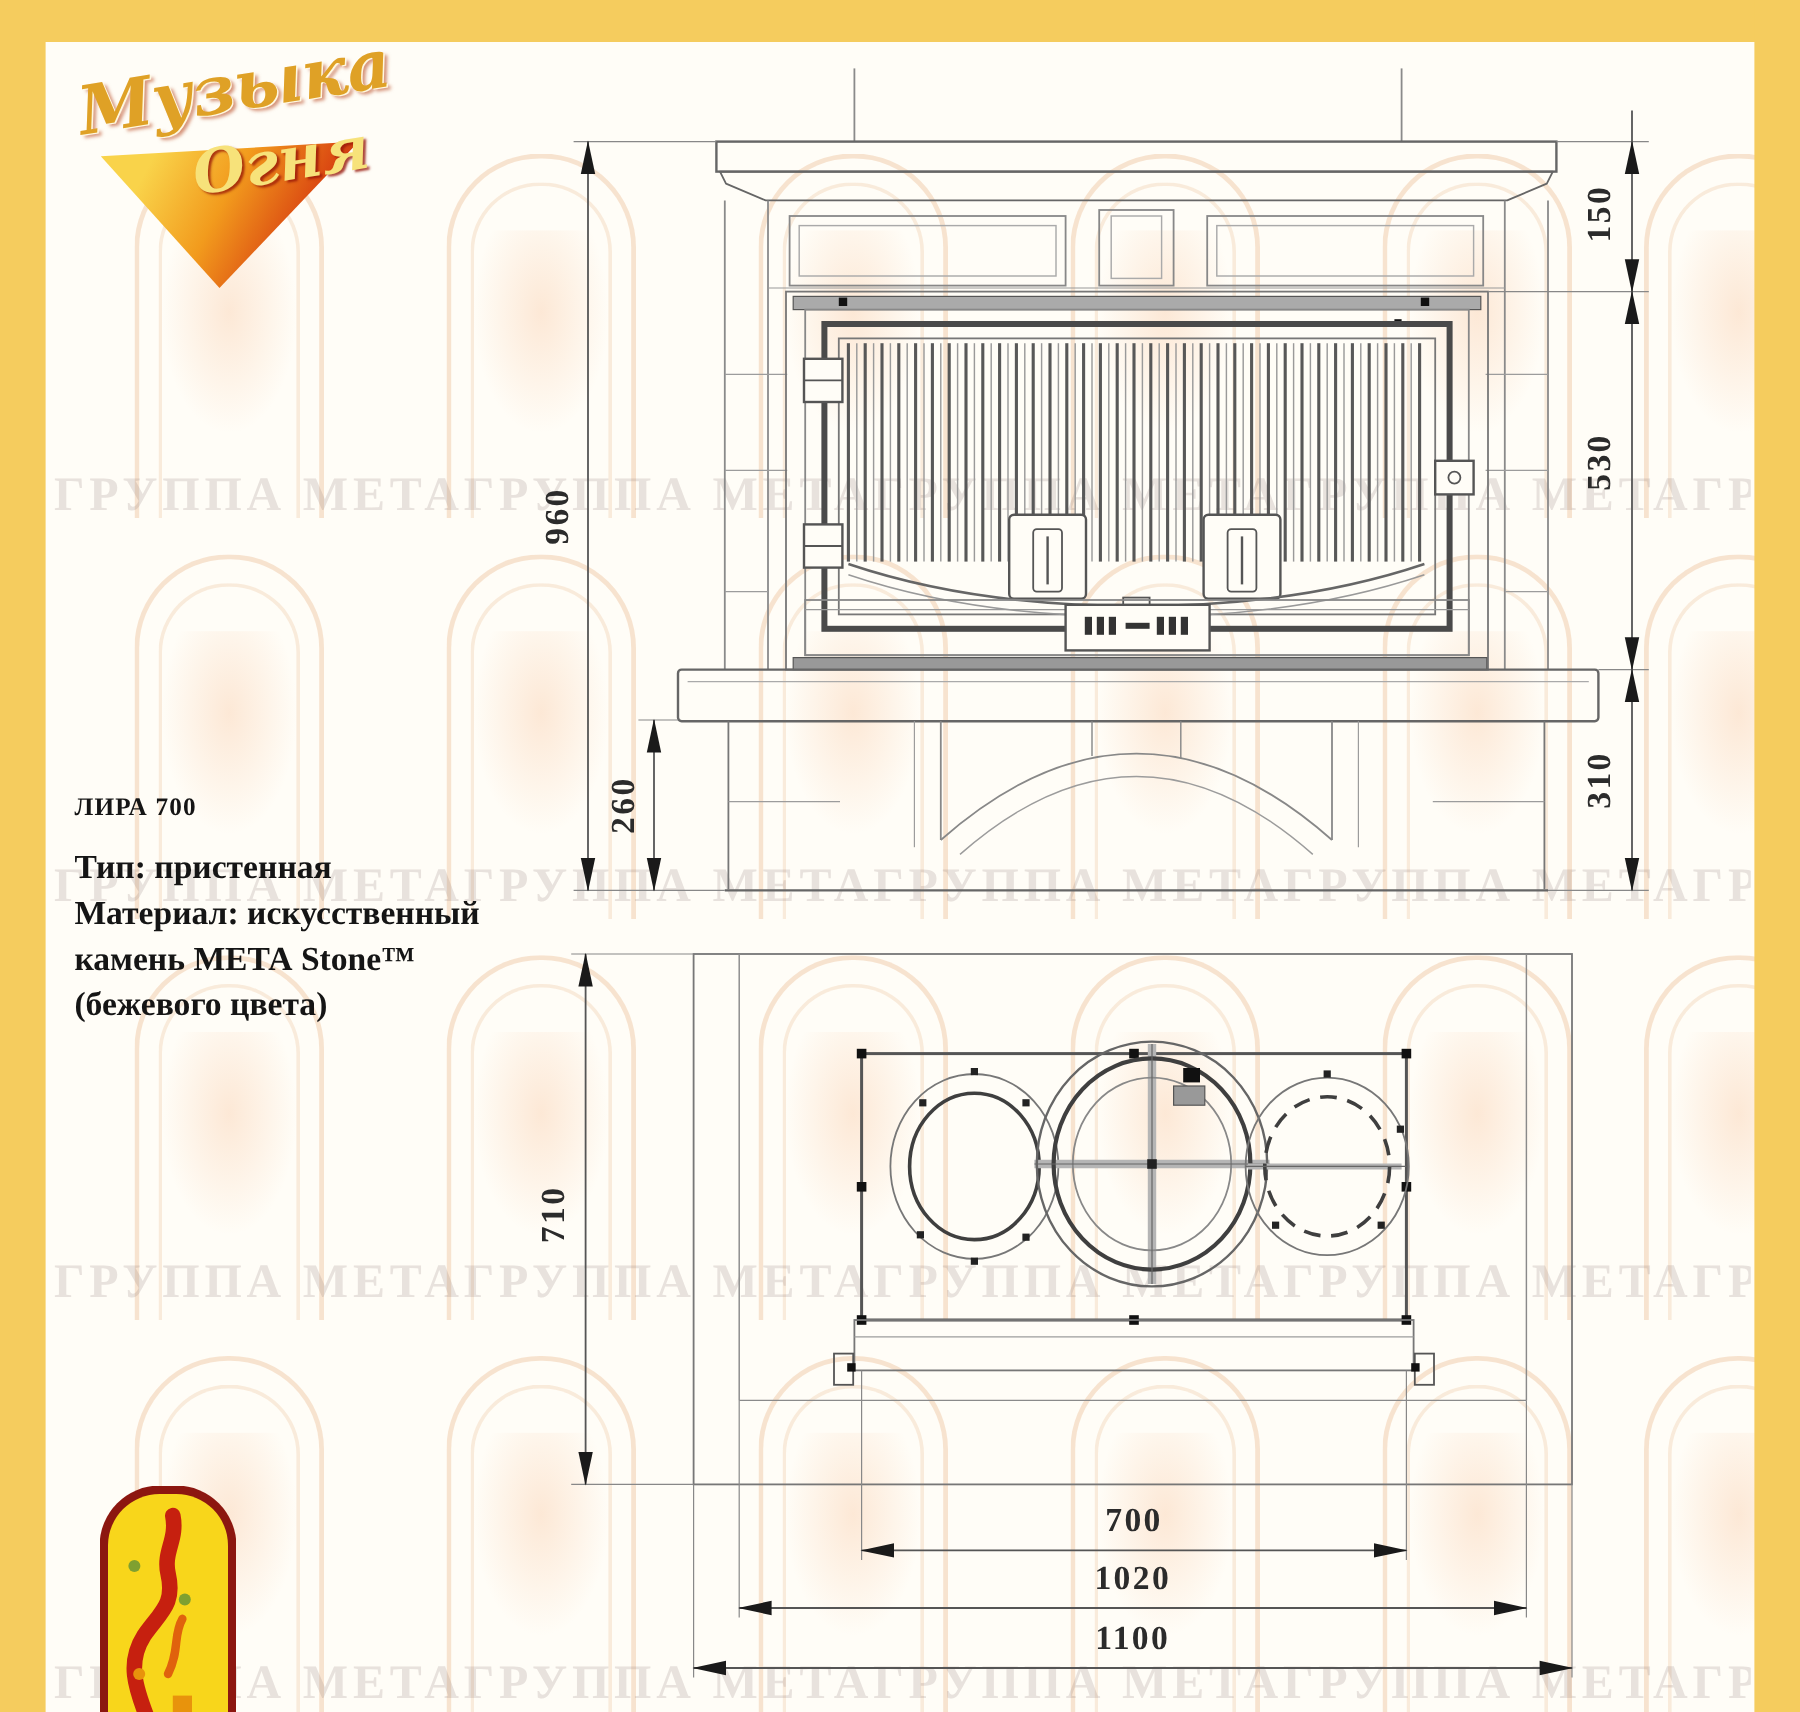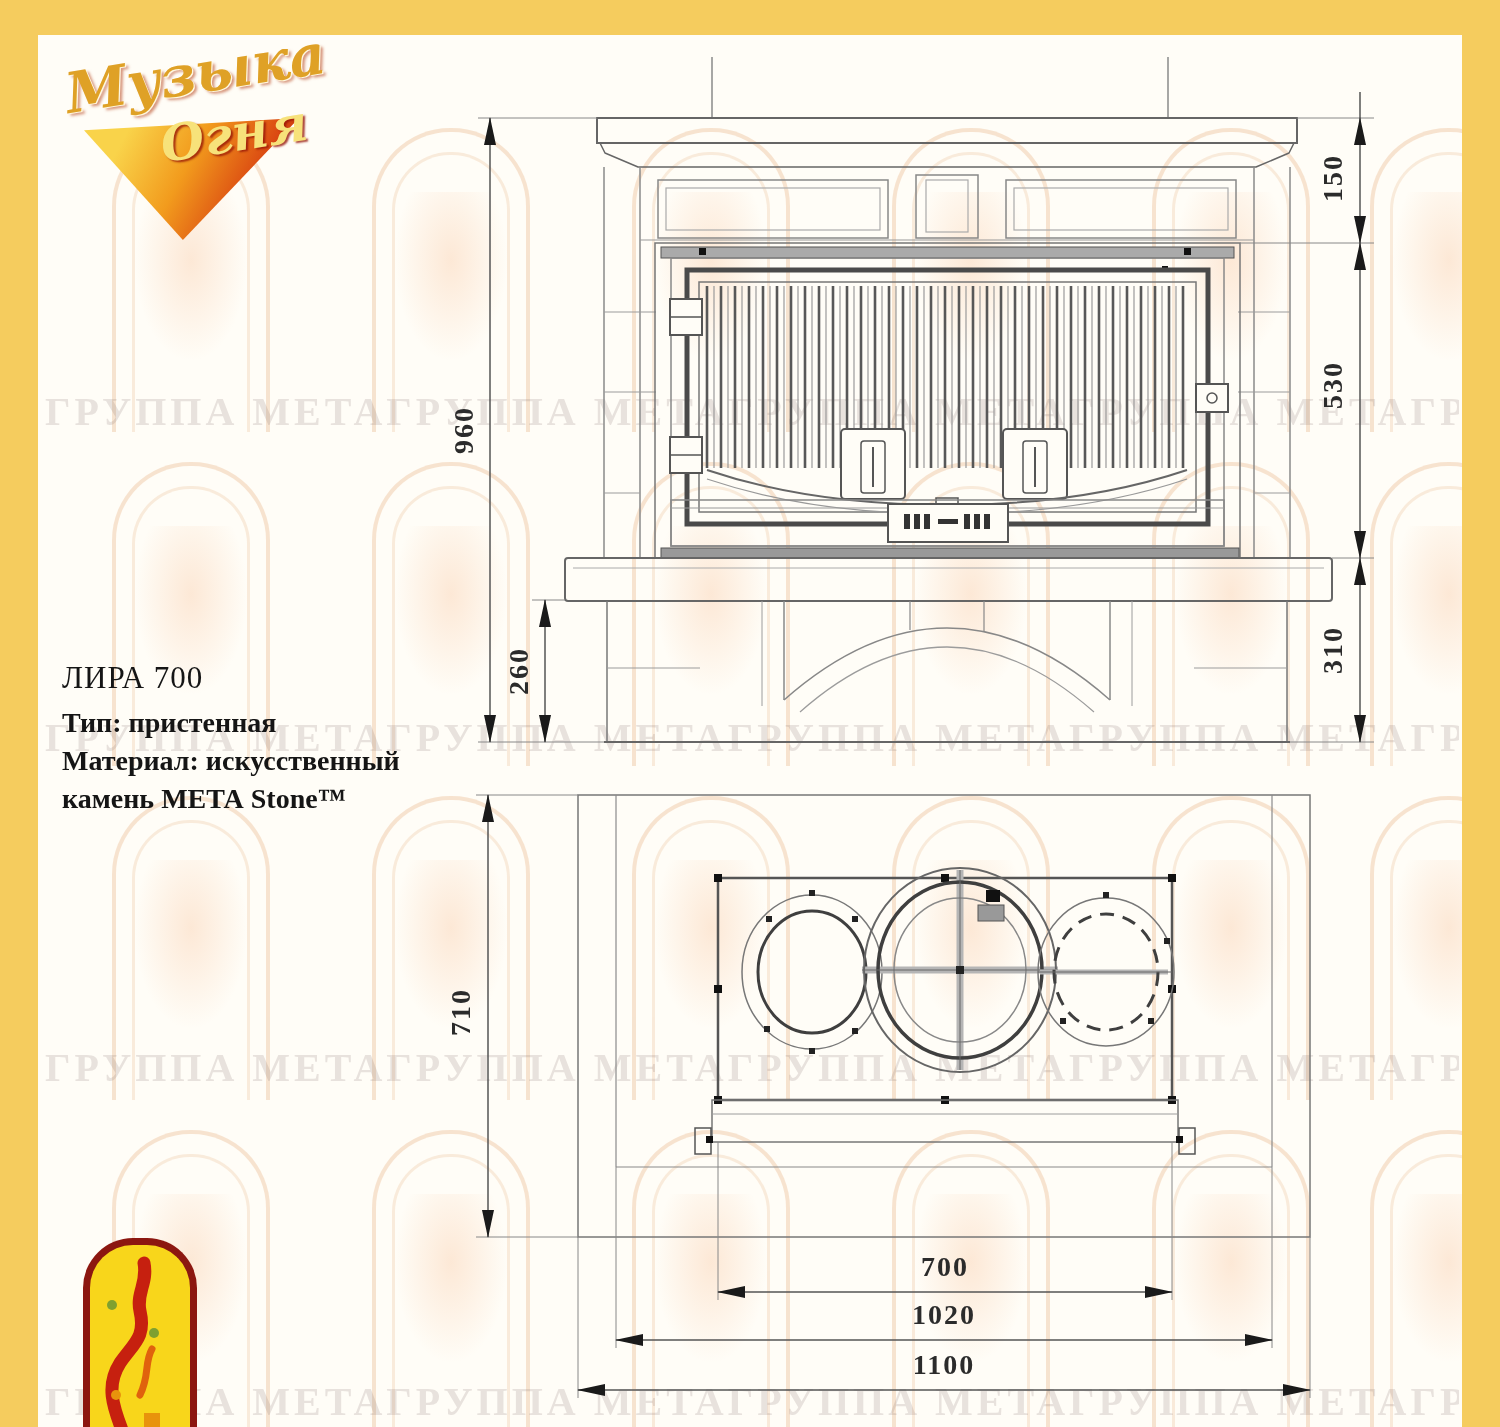--- a/index.html
+++ b/index.html
@@ -37,21 +37,21 @@
         clip-path:polygon(0 10%,100% 0,46% 100%);}
   .brand-w1{position:absolute;left:12px;top:2px;font-family:"DejaVu Serif",serif;
         font-style:italic;font-weight:bold;font-size:56px;color:#DFA126;
         transform:rotate(-9deg);text-shadow:1px 1px 0 #fff8e0,3px 3px 3px rgba(178,58,16,.55);}
   .brand-w2{position:absolute;left:108px;top:66px;font-family:"DejaVu Serif",serif;
         font-style:italic;font-weight:bold;font-size:50px;color:#F7E27A;
         transform:rotate(-9deg);text-shadow:2px 2px 2px rgba(150,20,8,.8);}
 
   
   .spec{position:absolute;left:62px;top:660px;width:460px;z-index:4;color:#151515;}
-  .spec .title{font-weight:normal;font-size:31px;letter-spacing:1px;margin-bottom:8px;}
+  .spec .title{font-weight:bold;font-size:21px;letter-spacing:1px;margin-bottom:20px;}
   .spec .line{font-weight:bold;font-size:28px;line-height:38px;}
 
   
   .bottom-logo{position:absolute;left:83px;top:1238px;width:100px;height:210px;
         background:#F8D61B;border:7px solid #8C1710;border-bottom:none;
         border-radius:50px 50px 0 0;z-index:4;}
 </style>
 </head>
 <body>
 
@@ -409,20 +409,21 @@
     <div class="brand-flame"></div>
     <span class="brand-w1">Музыка</span>
     <span class="brand-w2">Огня</span>
   </div>
 
   <div class="spec">
     <div class="title">ЛИРА 700</div>
     <div class="line">Тип: пристенная</div>
     <div class="line">Материал: искусственный</div>
     <div class="line">камень МЕТА Stone™</div>
+    <div class="line">(бежевого цвета)</div>
   </div>
 
   <div class="bottom-logo">
     <svg width="86" height="200" viewBox="0 0 86 200">
       <path d="M34,190 C22,160 16,140 30,118 C44,98 56,92 50,66 C46,48 58,38 54,18" fill="none" stroke="#C6200F" stroke-width="13" stroke-linecap="round"></path>
       <path d="M50,150 C60,130 54,118 62,104" fill="none" stroke="#E0620D" stroke-width="7" stroke-linecap="round"></path>
       <circle cx="22" cy="60" r="5" fill="#7FA030"></circle>
       <circle cx="64" cy="88" r="5" fill="#7FA030"></circle>
       <circle cx="26" cy="150" r="5" fill="#E8930C"></circle>
       <rect x="54" y="168" width="16" height="16" fill="#E8930C"></rect>

